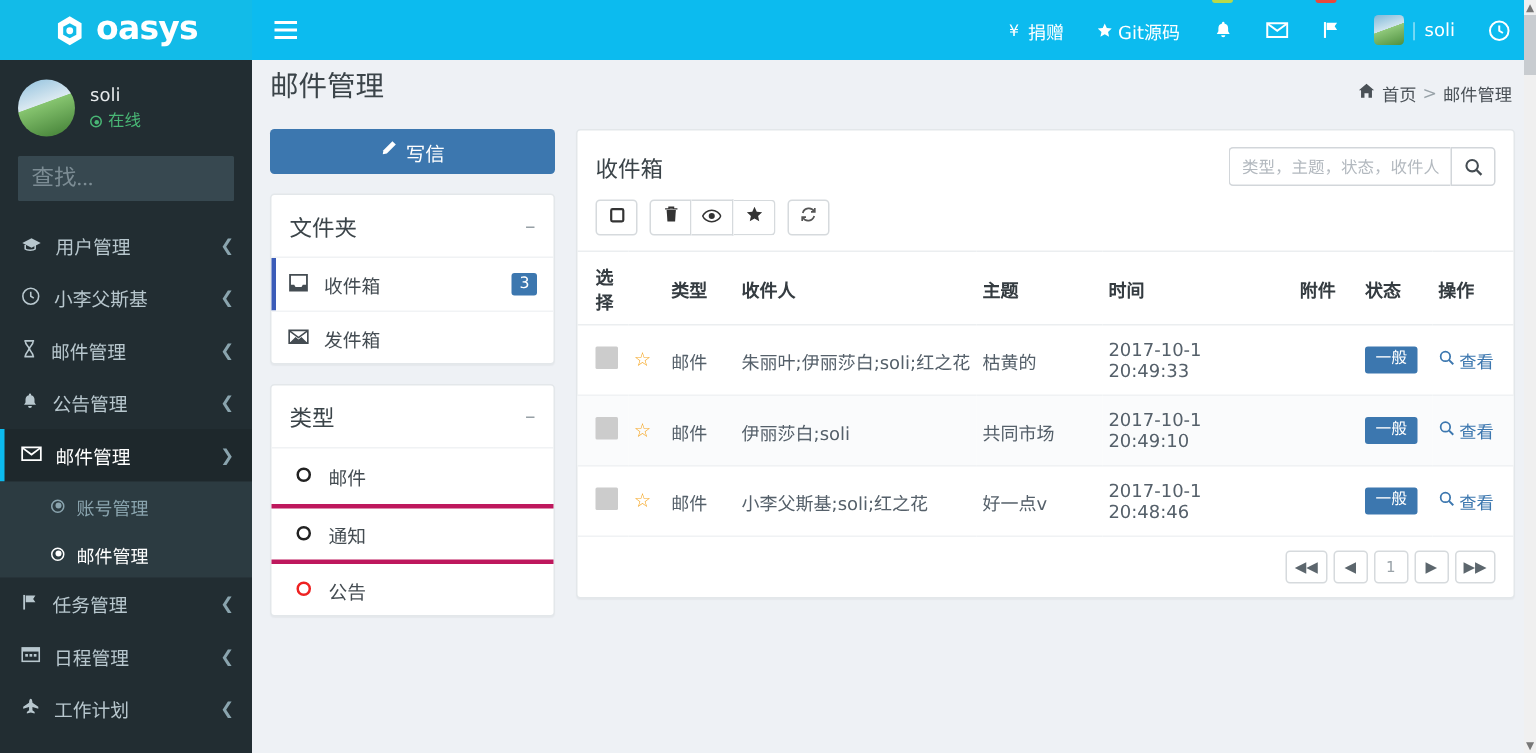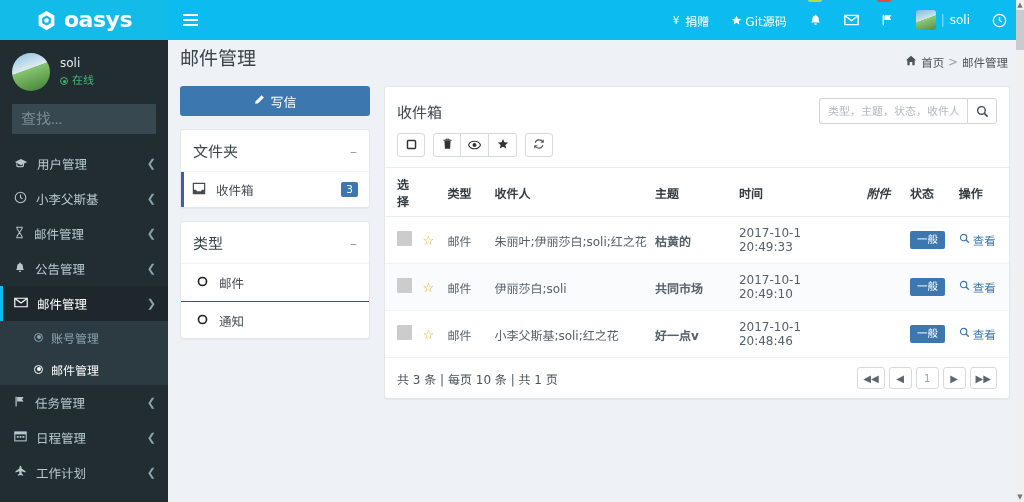--- a/index.html
+++ b/index.html
@@ -65,21 +65,21 @@
   .box { background: #fff; border: 1px solid #e3e7ea; border-top: 1px solid #e3e7ea; border-radius: 3px; margin-top: 13px; box-shadow: 0 1px 1px rgba(0,0,0,0.04); }
   .box-head { display: flex; align-items: center; padding: 10px 12px; border-bottom: 1px solid #f0f2f4; }
   .box-title { font-size: 15px; color: #3b4449; }
   .box-minus { margin-left: auto; color: #97a0a6; font-size: 14px; cursor: pointer; line-height: 1; }
   .folder-list { list-style: none; margin: 0; padding: 0; }
   .folder-list li { display: flex; align-items: center; height: 35px; padding: 0 11px; border-top: 1px solid #f1f3f5; font-size: 12.5px; color: #444c52; cursor: pointer; gap: 10px; }
   .folder-list li:first-child { border-top: none; }
   .folder-list li.active { border-left: 3px solid #3b5cb8; padding-left: 8px; }
   .fbadge { margin-left: auto; background: #3c77af; color: #fff; font-size: 10.5px; border-radius: 2px; padding: 2px 5px; line-height: 1; }
   .type-list { list-style: none; margin: 0; padding: 0; }
-  .type-list li { display: flex; align-items: center; height: 37px; padding: 0 11px 0 16px; border-top: 1px solid #be185d; font-size: 12.5px; color: #444c52; cursor: pointer; gap: 11px; }
+  .type-list li { display: flex; align-items: center; height: 37px; padding: 0 11px 0 16px; border-top: 3px solid #be185d; font-size: 12.5px; color: #444c52; cursor: pointer; gap: 11px; }
   .type-list li:first-child { border-top: none; }
 
   
   .mail-panel { background: #fff; border: 1px solid #e3e7ea; border-radius: 3px; box-shadow: 0 1px 1px rgba(0,0,0,0.04); }
   .mp-head { display: flex; align-items: center; padding: 11px 12px 9px 12px; }
   .mp-title { font-size: 15px; color: #3b4449; }
   .mp-search { margin-left: auto; display: flex; }
   .mp-search input { width: 148px; height: 26px; border: 1px solid #d2d6da; border-right: none; border-radius: 3px 0 0 3px; outline: none; font-size: 11px; padding: 0 8px; color: #555; font-family: inherit; }
   .mp-search input::placeholder { color: #b3b9bf; }
   .mp-search .sgo { width: 30px; height: 26px; border: 1px solid #d2d6da; border-radius: 0 3px 3px 0; background: #fff; display: flex; align-items: center; justify-content: center; cursor: pointer; }
@@ -92,21 +92,21 @@
   .tool-group.g2 .tool-btn:last-child { border-radius: 0 3px 3px 0; }
   .tool-group.g3 .tool-btn { border-radius: 3px; }
   .gap-s { width: 6px; }
 
   table.mail { width: 100%; border-collapse: collapse; }
   table.mail th { text-align: left; font-size: 12px; color: #353c41; font-weight: bold; padding: 7px 4px; border-top: 1px solid #ebeef0; border-bottom: 1px solid #ebeef0; }
   table.mail td { font-size: 12px; color: #55606a; padding: 9px 4px; border-bottom: 1px solid #f0f2f4; vertical-align: middle; }
   table.mail tr.alt td { background: #fafbfc; }
   .chk { width: 15px; height: 15px; background: #ccc; display: inline-block; border-radius: 1px; cursor: pointer; }
   .star { color: #f5a623; font-size: 13px; cursor: pointer; }
-  .subj { font-weight: bold; color: #2f363b; margin-top: 28px; }
+  .subj { font-weight: normal; color: #2f363b; margin-top: 28px; }
   .badge-state { background: #3c77af; color: #fff; font-size: 10.5px; border-radius: 2px; padding: 2px 7px; line-height: 1.3; display: inline-block; }
   .act-view { color: #3c77af; font-size: 11.5px; display: inline-flex; align-items: center; gap: 3px; cursor: pointer; }
   .pager { display: flex; align-items: center; padding: 9px 12px; font-size: 12px; color: #4b545b; }
   .pager .pg { margin-left: auto; display: flex; gap: 4px; }
   .pg-btn { min-width: 23px; height: 22px; border: 1px solid #d6dadd; border-radius: 3px; background: #fff; display: flex; align-items: center; justify-content: center; font-size: 10px; color: #5c666d; cursor: pointer; padding: 0 5px; }
   .pg-btn.num { color: #9aa3a9; }
   .scrollbar { position: absolute; top: 0; right: 0; width: 8px; height: 502px; background: #f0f0f0; }
   .scrollbar .thumb { position: absolute; top: 0; left: 0; width: 8px; height: 40px; background: #c8ccd0; }
   .sb-arrow { position: absolute; left: 0; width: 8px; height: 10px; display: flex; align-items: center; justify-content: center; font-size: 7px; color: #777; }
 </style>
@@ -347,20 +347,30 @@
           <ul class="folder-list">
             <li class="active">
               <span>
                 <svg width="14" height="13" viewBox="0 0 16 15">
                     <path d="M1.5 1.5h13v12h-13z" fill="none" stroke="#444c52" stroke-width="1.4"></path>
                     <path d="M1.5 9h3.2l1 1.7h4.6l1-1.7h3.2v4.5h-13z" fill="#444c52"></path>
                   </svg>
               </span>
               <span>收件箱</span>
               <span class="fbadge">3</span>
+            </li>
+            <li>
+              <span>
+                <svg width="14" height="11" viewBox="0 0 18 13">
+                    <path d="M1 1h16v11H1z" fill="none" stroke="#444c52" stroke-width="1.4"></path>
+                    <path d="M1.6 1.7L9 7.2l7.4-5.5" fill="none" stroke="#444c52" stroke-width="1.4"></path>
+                    <path d="M1 12L6.5 6.8 9 8.8l2.5-2L17 12z" fill="#444c52"></path>
+                  </svg>
+              </span>
+              <span>发件箱</span>
             </li>
           </ul>
         </div>
 
         <div class="box">
           <div class="box-head">
             <span class="box-title">类型</span>
             <span class="box-minus">–</span>
           </div>
           <ul class="type-list">
@@ -372,20 +382,28 @@
               </span>
               <span>邮件</span>
             </li>
             <li>
               <span>
                 <svg width="11" height="11" viewBox="0 0 12 12">
                     <circle cx="6" cy="6" r="4.4" fill="none" stroke="#222222" stroke-width="1.8"></circle>
                   </svg>
               </span>
               <span>通知</span>
+            </li>
+            <li>
+              <span>
+                <svg width="11" height="11" viewBox="0 0 12 12">
+                    <circle cx="6" cy="6" r="4.4" fill="none" stroke="#ee2222" stroke-width="1.8"></circle>
+                  </svg>
+              </span>
+              <span>公告</span>
             </li>
           </ul>
         </div>
       </div>
 
       <div class="col-right">
         <div class="mail-panel">
           <div class="mp-head">
             <span class="mp-title">收件箱</span>
             <div class="mp-search">
@@ -451,21 +469,21 @@
 
           <table class="mail">
             <thead>
               <tr>
                 <th style="width:34px; padding-left:12px;">选择</th>
                 <th style="width:26px;"></th>
                 <th style="width:52px;">类型</th>
                 <th style="width:182px;">收件人</th>
                 <th style="width:96px;">主题</th>
                 <th style="width:140px;">时间</th>
-                <th style="width:48px;font-style:italic;">附件</th>
+                <th style="width:48px;">附件</th>
                 <th style="width:52px;">状态</th>
                 <th style="width:58px;">操作</th>
               </tr>
             </thead>
             <tbody>
               <tr>
                 <td style="padding-left:12px;"><span class="chk"></span></td>
                 <td><span class="star">☆</span></td>
                 <td>邮件</td>
                 <td>朱丽叶;伊丽莎白;soli;红之花</td>
@@ -524,21 +542,20 @@
                         </svg>
                     </span>
                     <span>查看</span>
                   </span>
                 </td>
               </tr>
             </tbody>
           </table>
 
           <div class="pager">
-            <span>共 3 条 | 每页 10 条 | 共 1 页</span>
             <div class="pg">
               <span class="pg-btn">◀◀</span>
               <span class="pg-btn">◀</span>
               <span class="pg-btn num">1</span>
               <span class="pg-btn">▶</span>
               <span class="pg-btn">▶▶</span>
             </div>
           </div>
         </div>
       </div>

